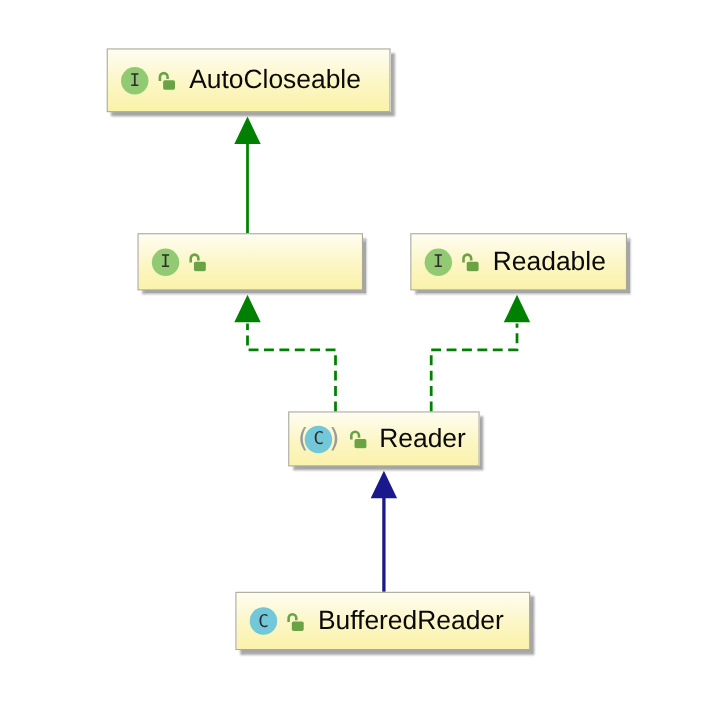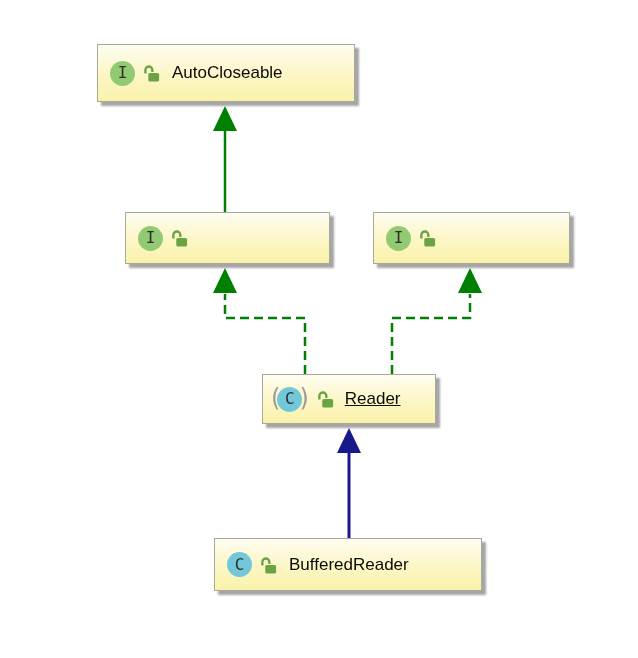--- a/index.html
+++ b/index.html
@@ -35,21 +35,21 @@
   .paren {
     color:#9b9b9b; font-size:24px; line-height:1;
     font-family:"DejaVu Sans", sans-serif;
     flex:0 0 auto; margin-top:-2px;
   }
   .paren.open  { margin-right:-3px; }
   .paren.close { margin-left:-3px; }
   .lock { margin-left:7px; flex:0 0 auto; }
   .label {
     margin-left:12px;
-    font-size:17px; color:#0a0a0a;
+    font-size:24px; color:#0a0a0a;
     white-space:nowrap;
   }
 </style>
 </head>
 <body>
 
 <div class="canvas">
 
   <svg class="edges" width="638" height="658" viewBox="0 0 638 658">
 
@@ -90,33 +90,34 @@
       <rect x="5.6" y="8" width="9.6" height="7.6" rx="1.4" fill="#6aa344"></rect>
     </svg>
   </div>
 
   <div class="node" style="left:373px; top:212px; width:197px; height:52px;">
     <span class="badge iface">I</span>
     <svg class="lock" width="18" height="18" viewBox="0 0 16 16">
       <path d="M3 8.5 L3 5.3 A3.1 3.1 0 0 1 9.2 5.3 L9.2 7" fill="none" stroke-width="2.1" stroke="#6aa344"></path>
       <rect x="5.6" y="8" width="9.6" height="7.6" rx="1.4" fill="#6aa344"></rect>
     </svg>
+    <span class="label">Readable</span>
   </div>
 
   <div class="node" style="left:262px; top:374px; width:174px; height:50px; padding-left:8px;">
     <span class="badge-group">
       <span class="paren open">(</span>
       <span class="badge cls">C</span>
       <span class="paren close">)</span>
     </span>
     <svg class="lock" width="18" height="18" viewBox="0 0 16 16">
       <path d="M3 8.5 L3 5.3 A3.1 3.1 0 0 1 9.2 5.3 L9.2 7" fill="none" stroke-width="2.1" stroke="#6aa344"></path>
       <rect x="5.6" y="8" width="9.6" height="7.6" rx="1.4" fill="#6aa344"></rect>
     </svg>
-    <span class="label" style="margin-left:11px;text-decoration:underline;">Reader</span>
+    <span class="label" style="margin-left:11px;">Reader</span>
   </div>
 
   <div class="node" style="left:214px; top:538px; width:268px; height:53px;">
     <span class="badge cls">C</span>
     <svg class="lock" width="18" height="18" viewBox="0 0 16 16">
       <path d="M3 8.5 L3 5.3 A3.1 3.1 0 0 1 9.2 5.3 L9.2 7" fill="none" stroke-width="2.1" stroke="#6aa344"></path>
       <rect x="5.6" y="8" width="9.6" height="7.6" rx="1.4" fill="#6aa344"></rect>
     </svg>
     <span class="label">BufferedReader</span>
   </div>

